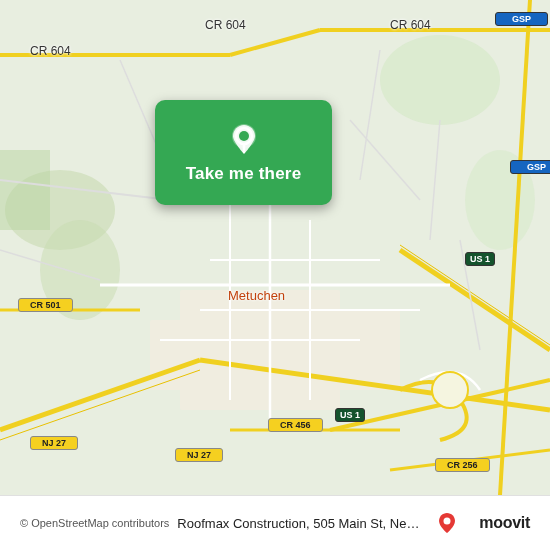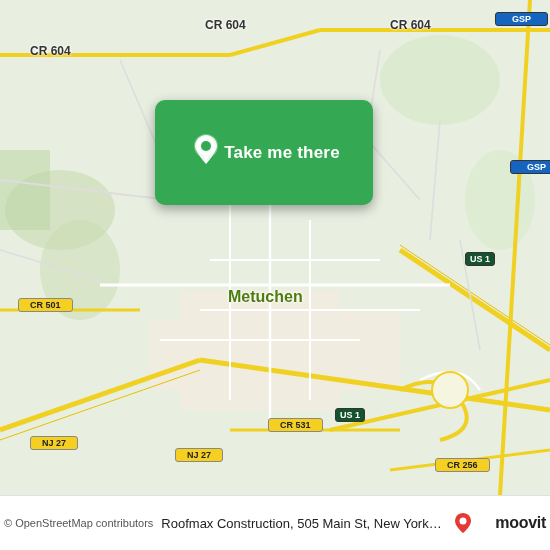--- a/index.html
+++ b/index.html
@@ -25,26 +25,26 @@
       top: 0; left: 0;
       width: 100%;
       height: 100%;
     }
 
     
     .card-overlay {
       position: absolute;
       top: 100px;
       left: 155px;
-      width: 218px;
+      width: 177px;
       height: 105px;
       background: #34a853;
       border-radius: 10px;
       display: flex;
-      flex-direction: row;
+      flex-direction: column;
       align-items: center;
       justify-content: center;
       box-shadow: 0 4px 12px rgba(0,0,0,0.35);
       cursor: pointer;
       z-index: 10;
     }
 
     .card-pin-icon {
       width: 36px;
       height: 36px;
@@ -58,21 +58,21 @@
       letter-spacing: 0.2px;
     }
 
     
     #bottom-bar {
       width: 550px;
       height: 55px;
       background: white;
       display: flex;
       align-items: center;
-      padding: 0 4px;
+      padding: 0 20px;
       border-top: 1px solid #e0e0e0;
       gap: 8px;
     }
 
     .copyright-text {
       font-size: 11px;
       color: #555;
       flex-shrink: 0;
     }
 
@@ -102,21 +102,21 @@
       font-size: 16px;
       font-weight: 700;
       color: #222;
       letter-spacing: -0.3px;
     }
 
     
     .map-label {
       position: absolute;
       font-size: 12px;
-      font-weight: 700;
+      font-weight: 400;
       color: #333;
       z-index: 5;
       white-space: nowrap;
       text-shadow: 0 0 3px rgba(255,255,255,0.9), 0 0 3px rgba(255,255,255,0.9);
     }
 
     
     .shield-badge {
       position: absolute;
       z-index: 6;
@@ -241,28 +241,28 @@
   </div>
 
   <div class="shield-badge" style="top: 436px; left: 30px;">
     <span class="shield-yellow">NJ 27</span>
   </div>
   <div class="shield-badge" style="top: 448px; left: 175px;">
     <span class="shield-yellow">NJ 27</span>
   </div>
 
   <div class="shield-badge" style="top: 418px; left: 268px;">
-    <span class="shield-yellow">CR 531</span>
+    <span class="shield-yellow">CR 456</span>
   </div>
 
   <div class="shield-badge" style="top: 458px; left: 435px;">
     <span class="shield-yellow">CR 256</span>
   </div>
 
-  <div class="map-label" style="top: 288px; left: 228px; font-size: 16px; color: #4d7c0f;">Metuchen</div>
+  <div class="map-label" style="top: 288px; left: 228px; font-size: 13px; color: #c2410c;">Metuchen</div>
 
   <div class="card-overlay">
 
     <svg class="card-pin-icon" viewBox="0 0 36 36" xmlns="http://www.w3.org/2000/svg">
       <circle cx="18" cy="14" r="12" fill="white" opacity="0.3"></circle>
       <circle cx="18" cy="14" r="8" fill="none" stroke="white" stroke-width="2.5"></circle>
       <circle cx="18" cy="14" r="3" fill="white"></circle>
       <path d="M18 22 L18 30" stroke="white" stroke-width="2.5" stroke-linecap="round"></path>
 
       <path d="M18 3 C12 3 7 8 7 14 C7 20 18 32 18 32 C18 32 29 20 29 14 C29 8 24 3 18 3 Z" fill="white" opacity="0.9"></path>

